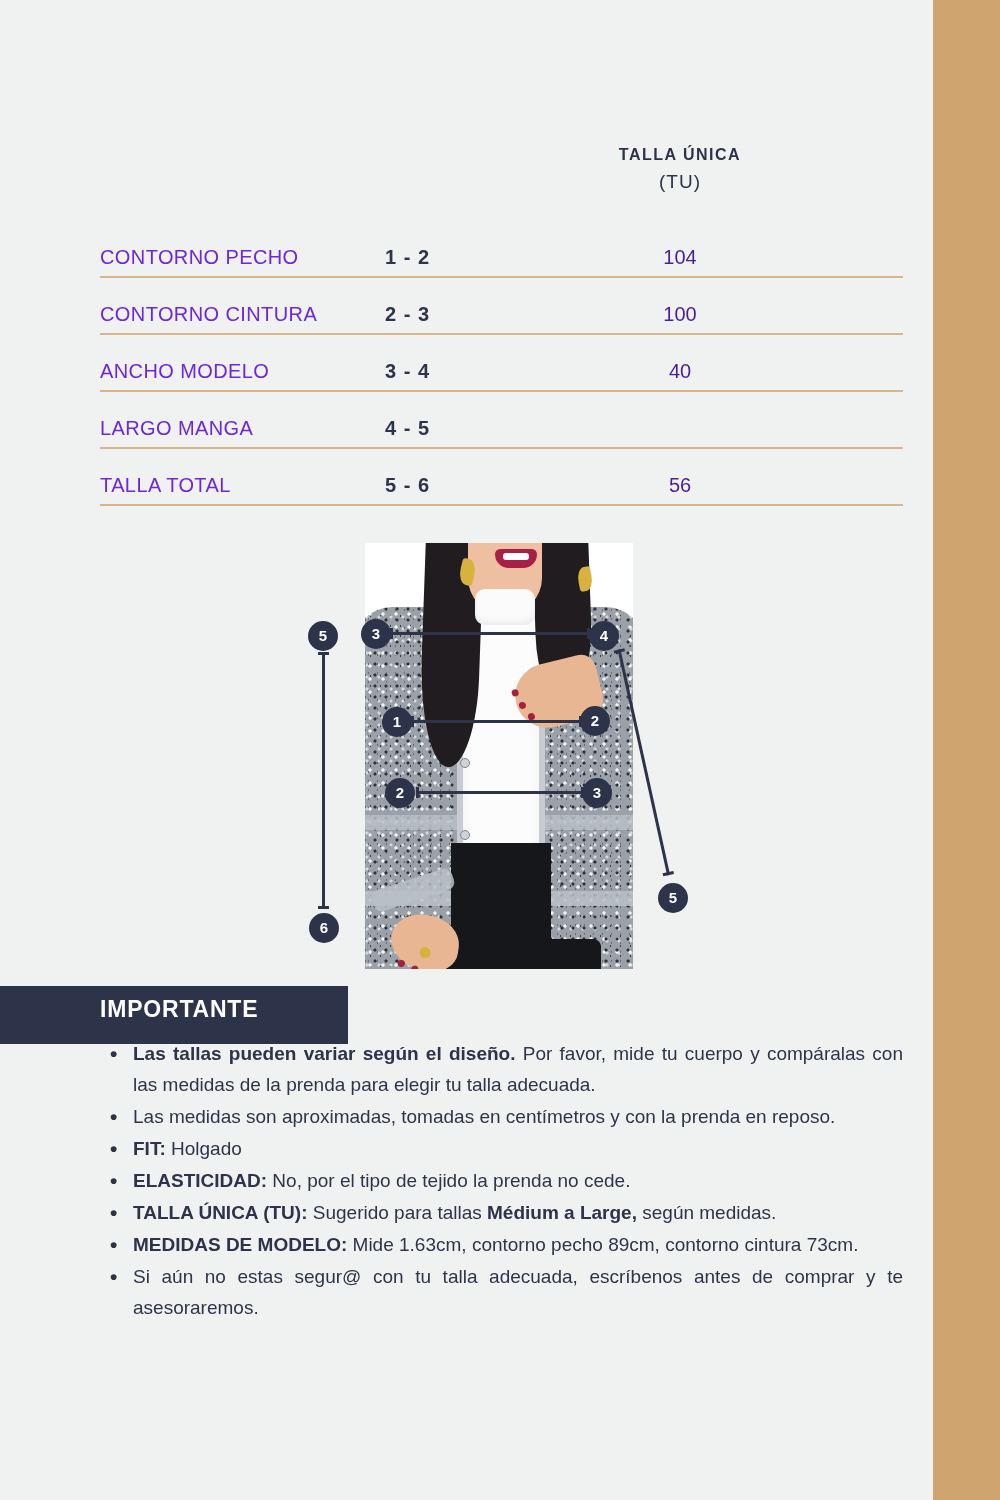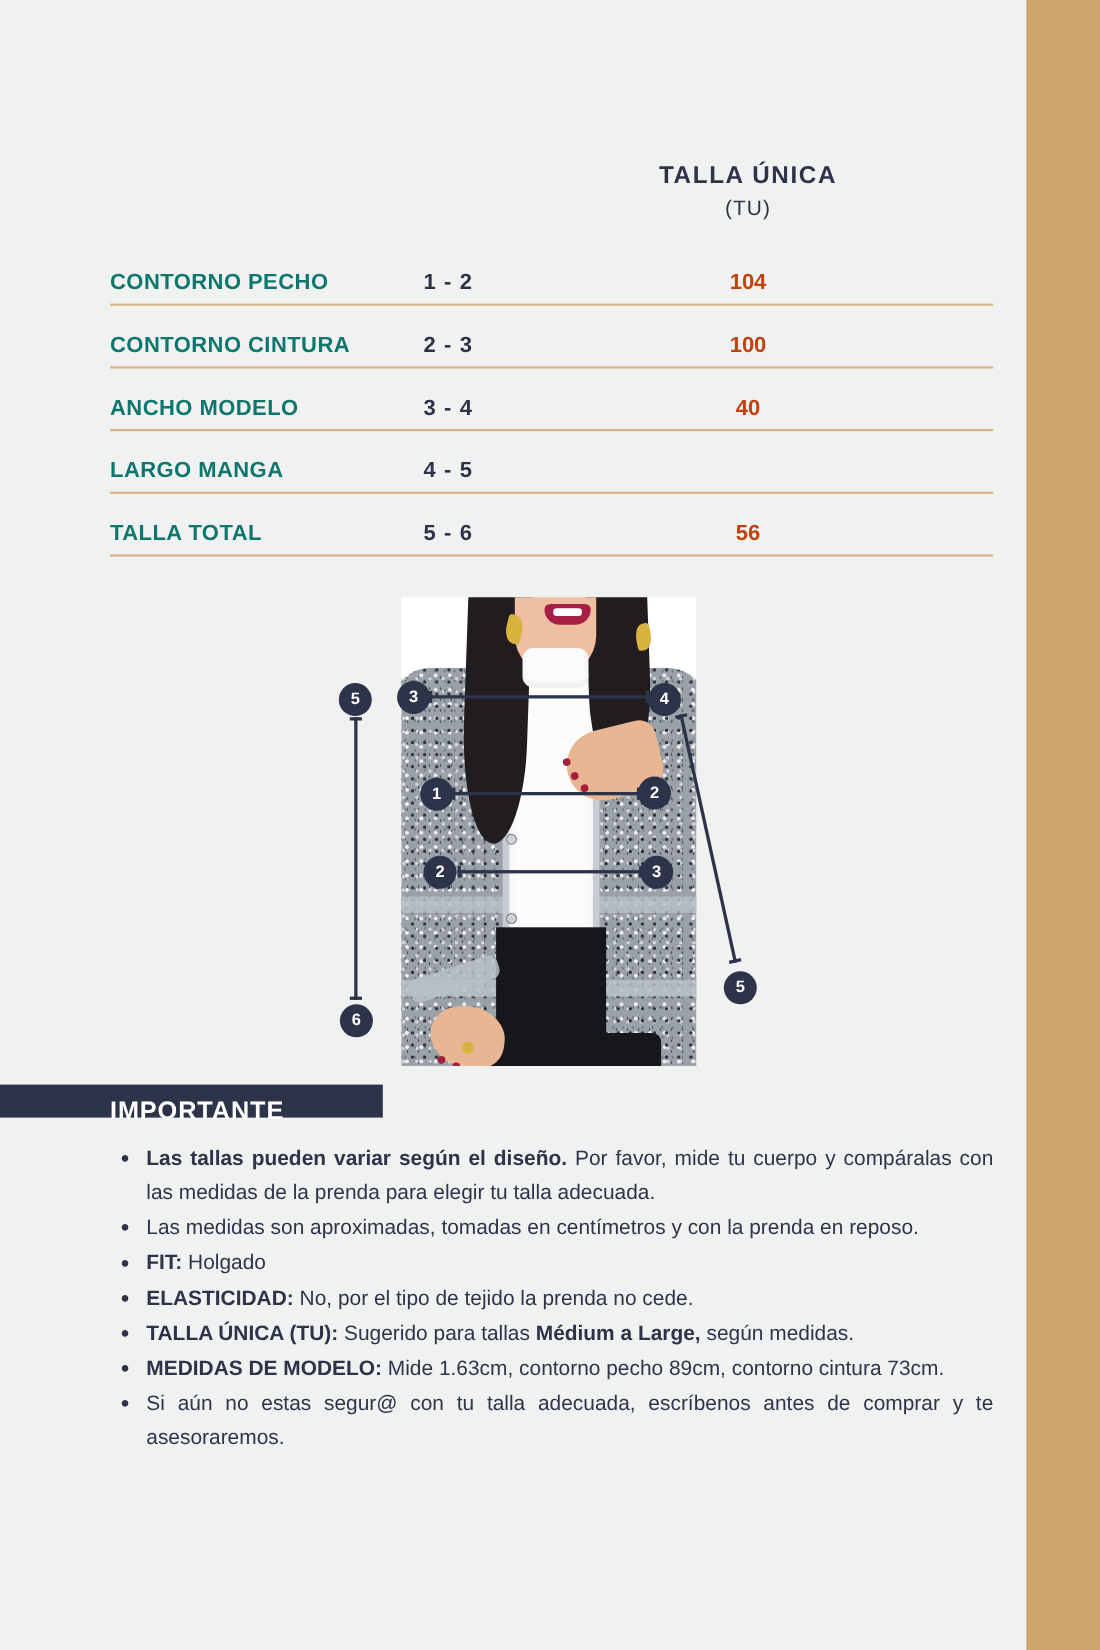--- a/index.html
+++ b/index.html
@@ -9,34 +9,34 @@
     font-family:"Liberation Sans", sans-serif;
     color:#2d3348;
   }
   .abs{position:absolute;}
 
   
   .tan-bar{left:933px;top:0;width:67px;height:1500px;background:#cfa46f;}
 
   
   .col-header{left:540px;top:146px;width:280px;text-align:center;}
-  .col-header .l1{font-size:22px;font-weight:700;letter-spacing:1.5px;color:#2d3348;}
+  .col-header .l1{font-size:16px;font-weight:700;letter-spacing:1.5px;color:#2d3348;}
   .col-header .l2{font-size:19px;font-weight:400;letter-spacing:1px;margin-top:7px;color:#2d3348;}
 
   
   .size-table{left:100px;top:221px;width:803px;}
   .size-row{
     display:grid;grid-template-columns:285px 155px 280px auto;
     height:57px;align-items:end;
     border-bottom:2px solid #d9b68a;
     box-sizing:border-box;padding-bottom:7px;
   }
-  .size-row .lbl{font-size:20px;font-weight:700;letter-spacing:0.4px;color:#0f766e;}
+  .size-row .lbl{font-size:20px;font-weight:400;letter-spacing:0.4px;color:#6d28d9;}
   .size-row .rng{font-size:20px;font-weight:700;letter-spacing:1px;color:#2d3348;}
-  .size-row .val{font-size:20px;font-weight:700;color:#c2410c;text-align:center;}
+  .size-row .val{font-size:20px;font-weight:400;color:#4c1d95;text-align:center;}
 
   
   .photo{left:365px;top:543px;width:268px;height:426px;background:#ffffff;overflow:hidden;}
   .photo *{position:absolute;}
   .hair-l{left:57px;top:-8px;width:58px;height:232px;background:#201c1f;border-radius:0 0 55% 60% / 0 0 45% 55%;transform:rotate(2deg);}
   .hair-r{left:170px;top:-8px;width:56px;height:168px;background:#201c1f;border-radius:0 0 60% 50% / 0 0 55% 45%;transform:rotate(-2deg);}
   .face{left:103px;top:-6px;width:74px;height:76px;background:#eec0a1;border-radius:0 0 46% 46%;}
   .lips{left:27px;top:12px;width:42px;height:19px;background:#a81f45;border-radius:6px 6px 16px 16px;}
   .teeth{left:8px;top:4px;width:26px;height:7px;background:#ffffff;border-radius:3px;}
   .earring-l{left:95px;top:16px;width:15px;height:26px;background:#d8b23e;border-radius:3px 60% 3px 60%;transform:rotate(14deg);}
@@ -83,21 +83,21 @@
   .mline.h::before,.mline.h::after{content:"";position:absolute;top:-4px;width:3px;height:11px;background:#2d3348;}
   .mline.h::before{left:0;} .mline.h::after{right:0;}
   .mline.v{width:3px;}
   .mline.v::before,.mline.v::after{content:"";position:absolute;left:-4px;width:11px;height:3px;background:#2d3348;}
   .mline.v::before{top:0;} .mline.v::after{bottom:0;}
   .mline.diag{height:3px;transform-origin:0 1.5px;}
   .mline.diag::before,.mline.diag::after{content:"";position:absolute;top:-4px;width:3px;height:11px;background:#2d3348;}
   .mline.diag::before{left:0;} .mline.diag::after{right:0;}
 
   
-  .importante-bar{left:0;top:986px;width:348px;height:30px;background:#2d3348;}
+  .importante-bar{left:0;top:986px;width:348px;height:58px;background:#2d3348;}
   .importante-bar span{display:block;padding-left:100px;line-height:46px;color:#ffffff;font-size:23px;font-weight:700;letter-spacing:0.8px;}
 
   
   .notes{left:100px;top:1038px;width:803px;}
   .note{
     position:relative;padding-left:33px;margin-bottom:1px;
     font-size:19px;line-height:31px;color:#2e3449;text-align:justify;
   }
   .note::before{content:"\2022";position:absolute;left:10px;top:0;font-size:21px;font-weight:700;color:#2d3348;}
   .note b{font-weight:700;color:#2d3348;}

